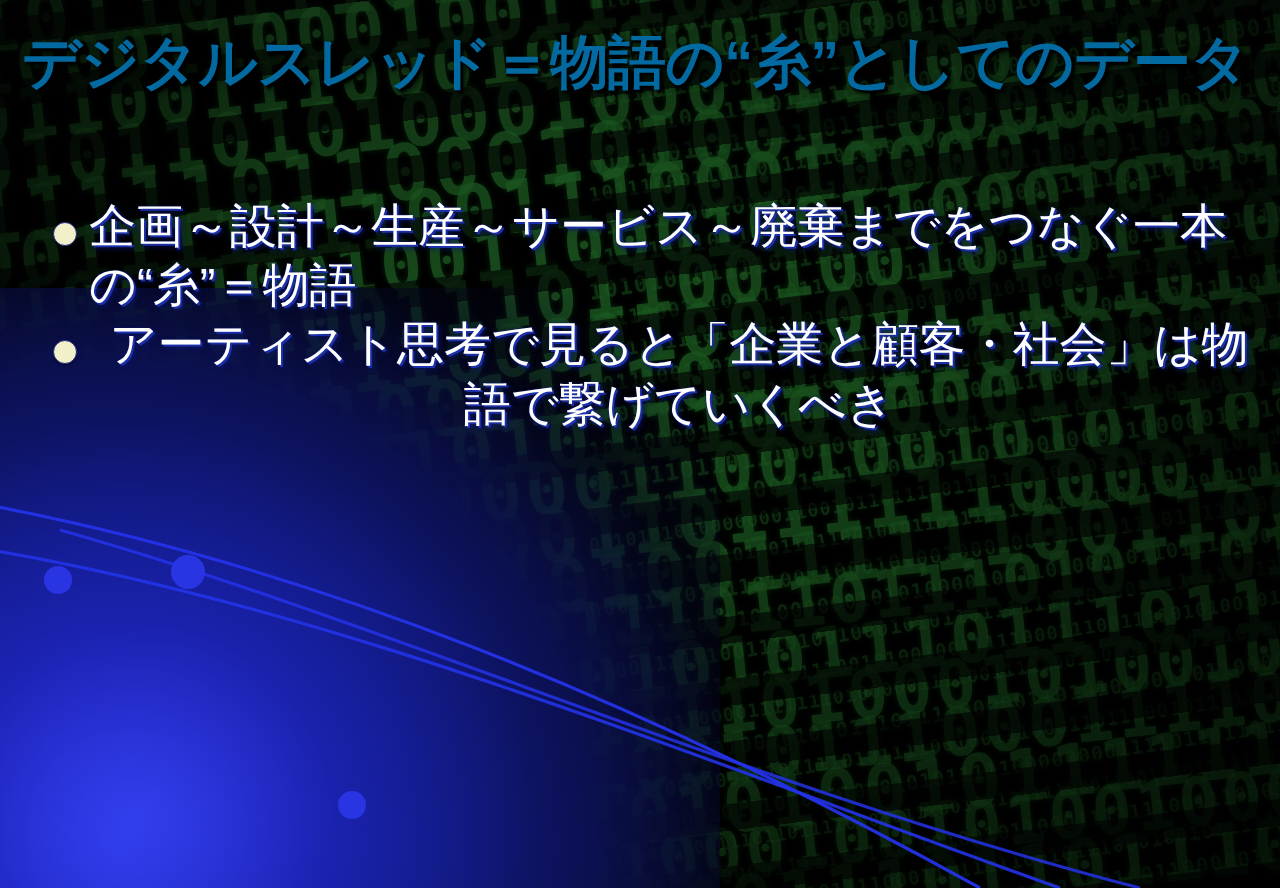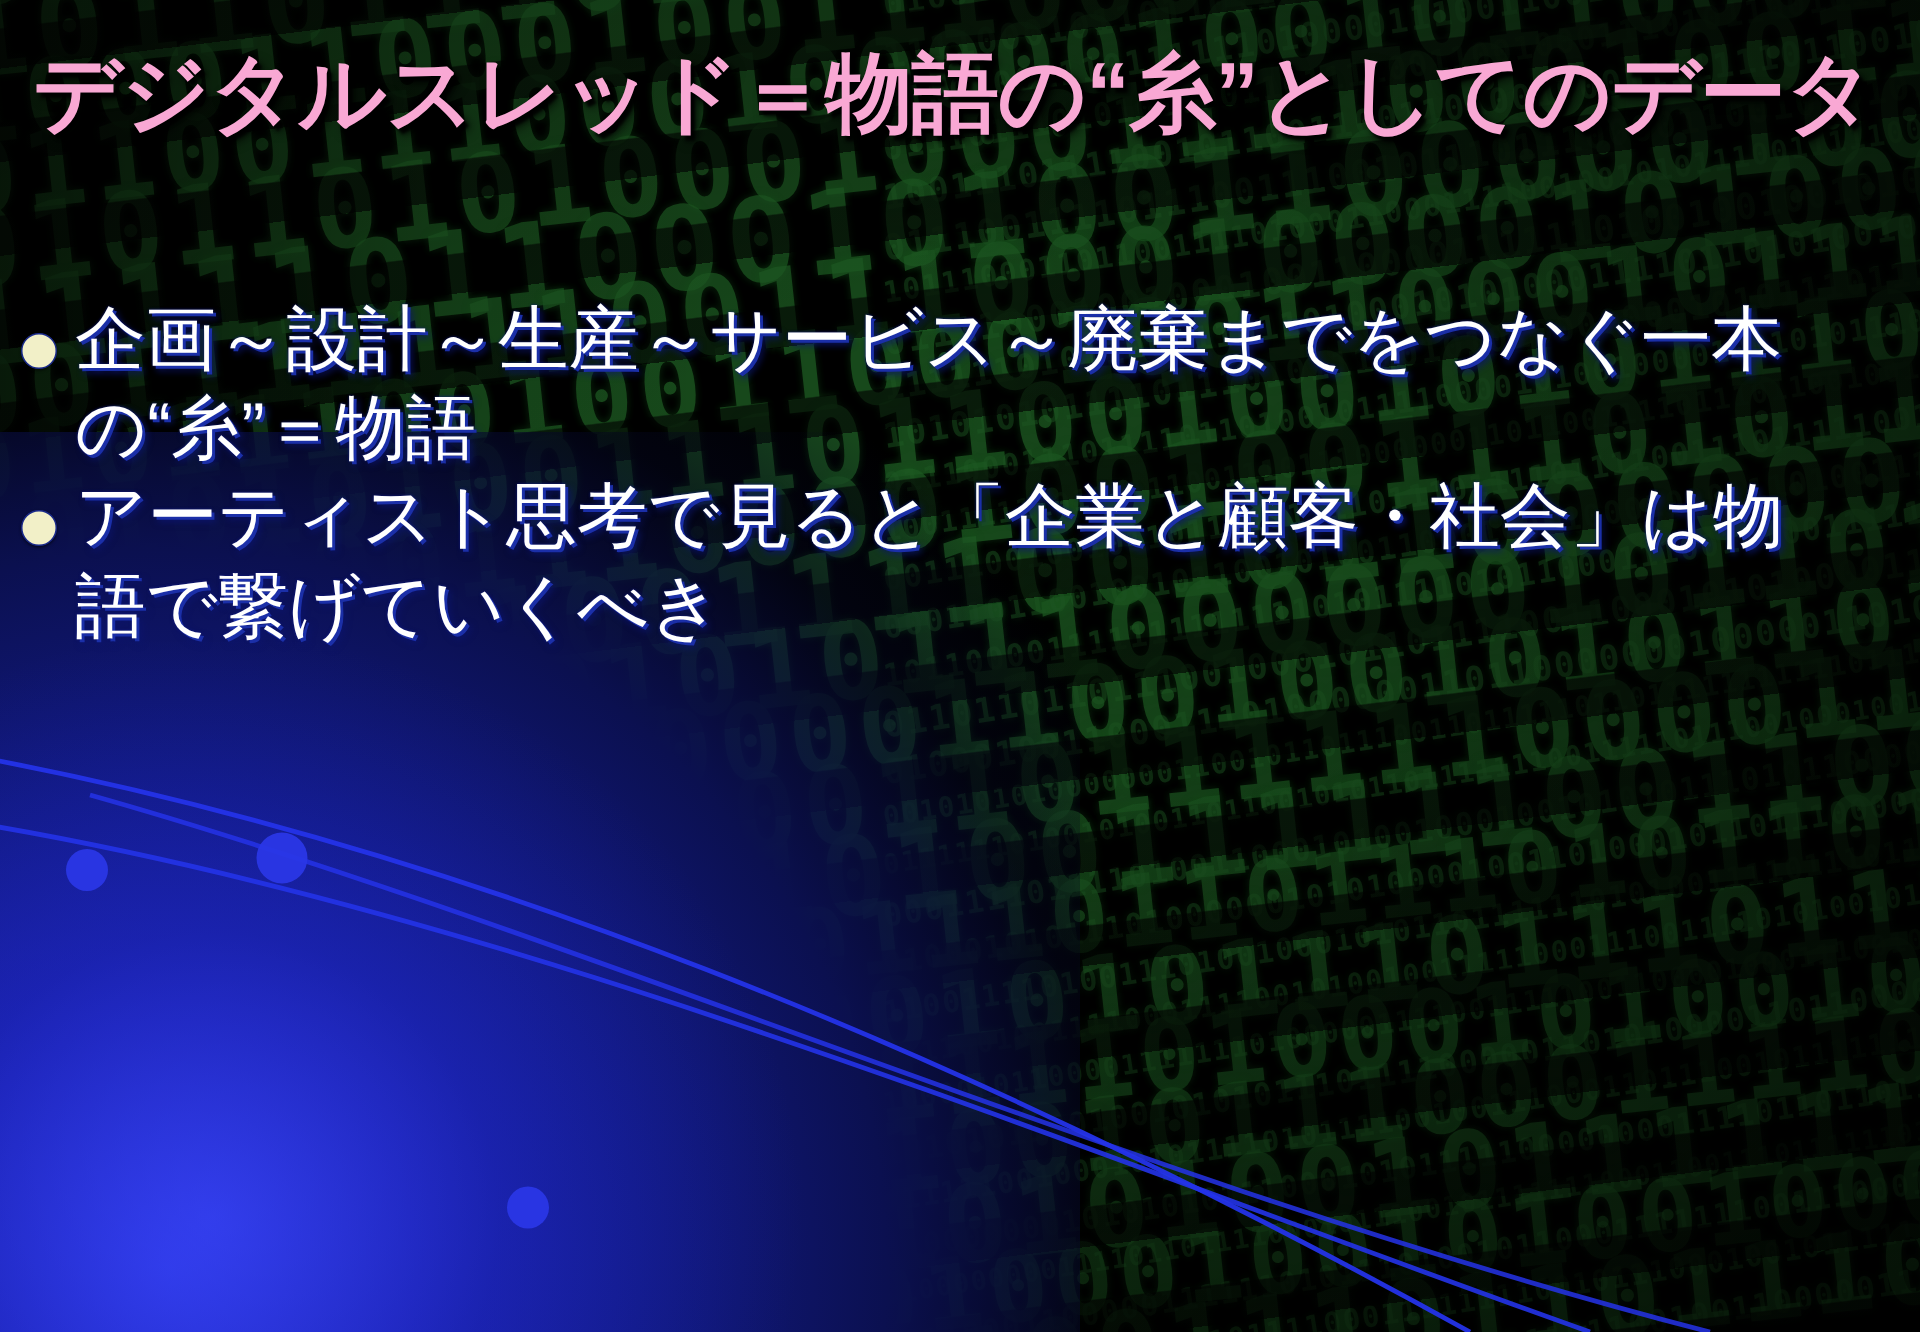--- a/index.html
+++ b/index.html
@@ -59,33 +59,34 @@
 
   .arcs{position:absolute;inset:0;pointer-events:none;}
 
   
   .title{
     position:absolute;
     left:22px;top:24px;
     width:1244px;
     font-size:58px;
     font-weight:700;
-    color:#f9a8d4;
+    color:#0369a1;
     letter-spacing:-0.5px;
     white-space:nowrap;
     text-shadow:3px 3px 2px rgba(0,0,0,.92), 4px 4px 7px rgba(0,0,0,.8);
   }
 
   
   .bullets{position:absolute;left:0;top:196px;width:1280px;}
   .bullet{
     position:relative;
     display:flex;
     align-items:flex-start;
     padding-left:14px;
+    margin-left:39px;
   }
   .bullet + .bullet{margin-top:0;}
   .b1{margin-top:0;}
   .b2{margin-top:68px;}
   .b3{margin-top:70px;}
 
   .dot{
     flex:0 0 auto;
     width:22px;height:22px;
     border-radius:50%;
@@ -97,21 +98,21 @@
   }
   .btext{
     flex:1 1 auto;
     color:#ffffff;
     font-size:47px;
     line-height:1.26;
     font-weight:400;
     max-width:1140px;
     text-shadow:2px 2px 0 #1b2fa8, 3px 3px 5px rgba(12,20,110,.95), 0 0 2px rgba(20,30,140,.9);
   }
-  .btext.wide{max-width:1180px;}
+  .btext.wide{max-width:1180px;text-align:center;}
 
   
   .footer{
     position:absolute;
     left:8px;bottom:8px;
     font-family:"DejaVu Sans Mono","Liberation Mono",monospace;
     font-size:21px;
     letter-spacing:0.5px;
     color:#d6d6d6;
     white-space:pre;

